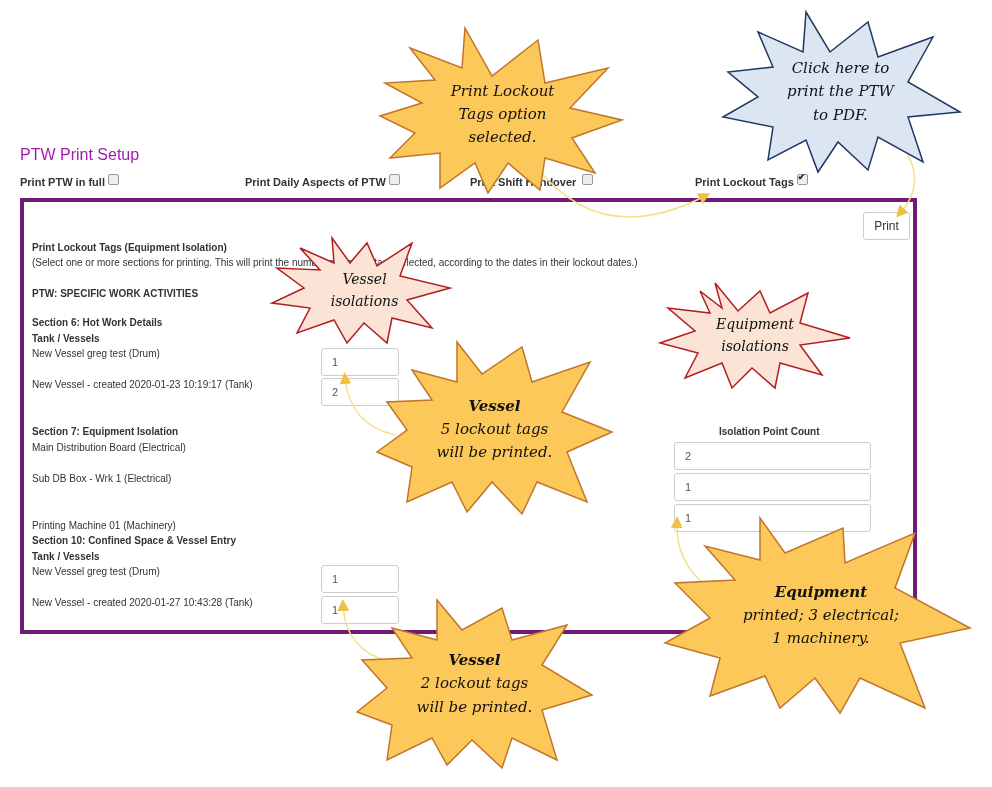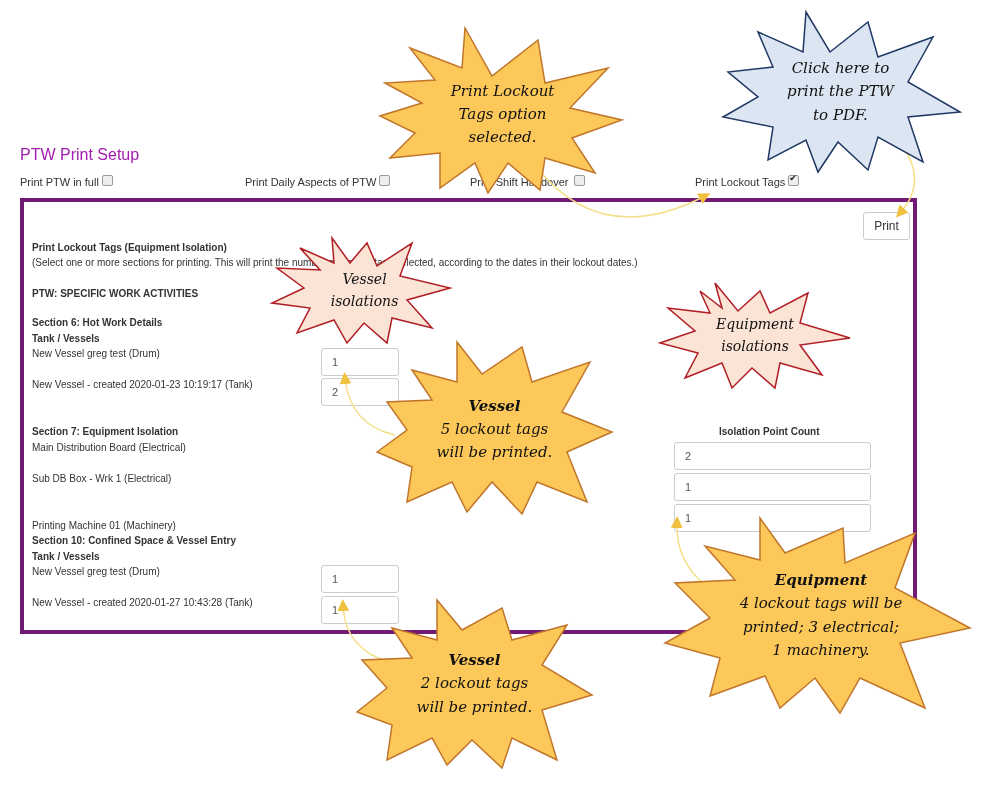--- a/index.html
+++ b/index.html
@@ -1,19 +1,19 @@
 <!DOCTYPE html>
 <html><head>
 <meta charset="utf-8">
 <style>
   html, body { margin:0; padding:0; }
   body { width:992px; height:787px; background:#ffffff; position:relative; overflow:hidden;
          font-family:"Liberation Sans", sans-serif; color:#333; }
   .title { position:absolute; left:20px; top:146px; font-size:16px; color:#a21caf; }
-  .optrow { position:absolute; top:176px; font-size:11px; font-weight:normal; color:#333; display:flex; align-items:flex-end; }
+  .optrow { position:absolute; top:176px; font-size:11px; font-weight:bold; color:#333; display:flex; align-items:flex-start; }
   .cb { display:inline-block; width:9px; height:9px; border:1px solid #999; border-radius:2px; background:#eee; margin-left:3px; position:relative; top:-2px; }
   .cb.checked::after { content:"✔"; position:absolute; left:0px; top:-3px; font-size:9px; color:#222; }
   .panel { position:absolute; left:20px; top:198px; width:897px; height:436px; border:4px solid #701a75; box-sizing:border-box; background:#fff; }
   .print-btn { position:absolute; left:839px; top:10px; width:47px; height:28px; border:1px solid #ccc; border-radius:3px; background:#fff;
                font-family:"Liberation Sans", sans-serif; font-size:12px; color:#333; display:flex; align-items:center; justify-content:center; box-sizing:border-box; cursor:pointer; }
   .txt { position:absolute; font-size:10px; color:#333; white-space:nowrap; }
   .b { font-weight:bold; }
   .inp { position:absolute; width:78px; height:28px; border:1px solid #ccc; border-radius:3px; box-sizing:border-box; background:#fff;
          font-family:"Liberation Sans", sans-serif; font-size:11px; color:#555; padding-left:10px; }
   .inp.wide { width:197px; }
@@ -143,21 +143,20 @@
     <div>will be printed.</div>
   </div>
 </div>
 
 <div class="callout" style="left:665px; top:518px; width:312px; height:195px;">
   <svg width="312" height="195">
     <polygon points="95,0 120,35 178,10 180,45 250,15 230,70 305,110 235,125 260,190 195,160 175,195 150,160 115,190 100,158 45,178 55,140 0,125 45,100 10,65 70,62 40,28 95,42" fill="#fdc85a" stroke="#c0752a" stroke-width="1.5"></polygon>
   </svg>
   <div class="ctext" style="font-size:15px;">
     <div class="hd">Equipment</div>
-    <div>4 lockout tags will be</div>
     <div>printed; 3 electrical;</div>
     <div>1 machinery.</div>
   </div>
 </div>
 
 <div class="callout" style="left:352px; top:600px; width:245px; height:168px;">
   <svg width="245" height="168">
     <polygon points="85,0 110,30 150,8 160,40 215,25 190,65 240,95 190,110 205,160 160,138 150,168 120,140 95,165 80,138 35,160 40,125 5,112 35,88 10,60 60,58 40,28 85,40" fill="#fdc85a" stroke="#c0752a" stroke-width="1.5"></polygon>
   </svg>
   <div class="ctext" style="font-size:15px;">

